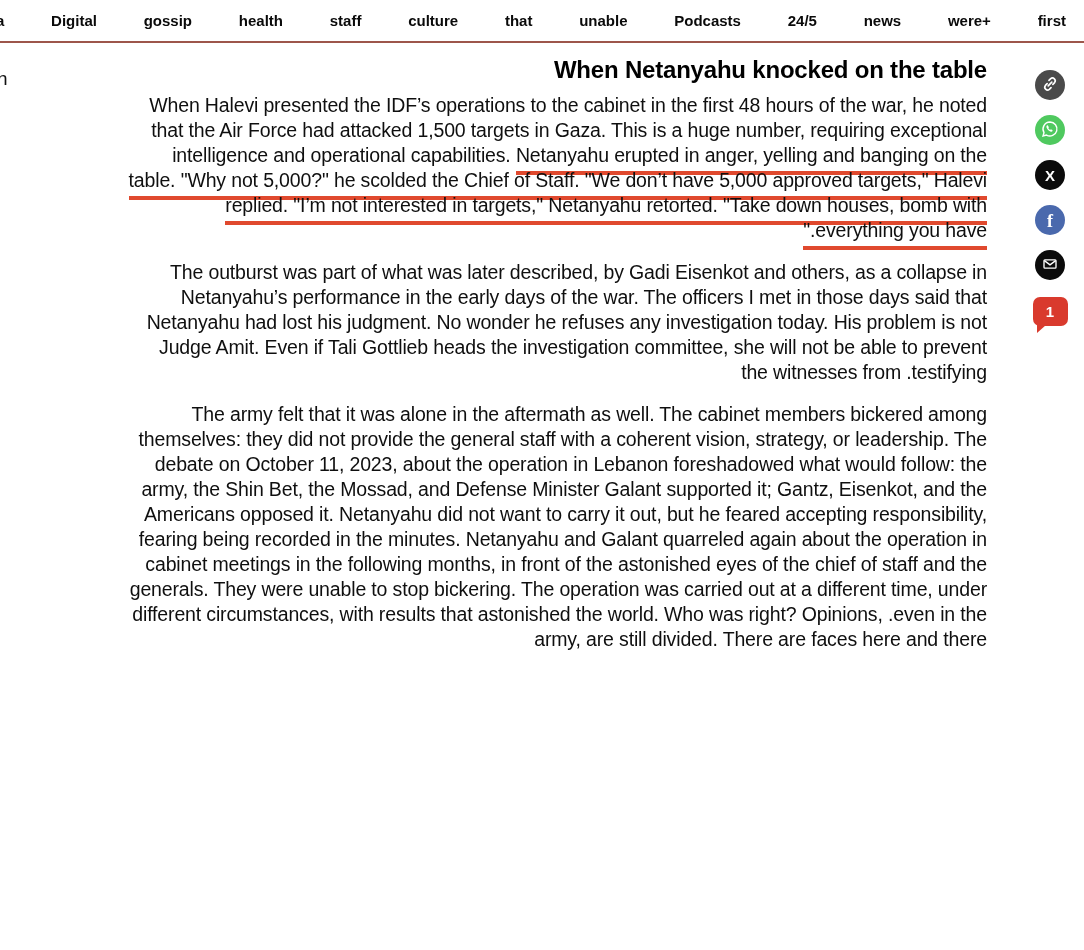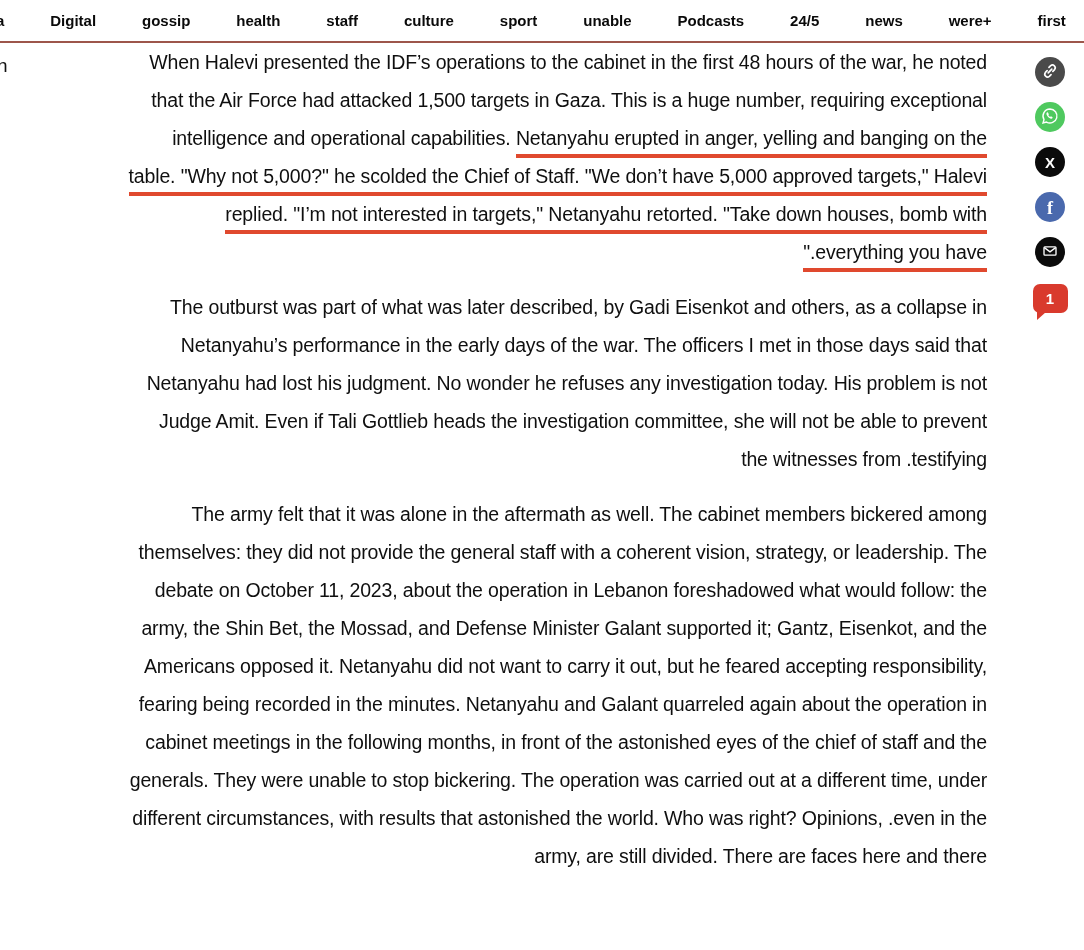--- a/index.html
+++ b/index.html
@@ -33,21 +33,21 @@
   }
 
   article{
     width:859px;margin-left:128px;text-align:right;direction:ltr;
   }
   h1.article-title{
     font-size:24px;font-weight:700;letter-spacing:-0.2px;
     margin:13px 0 9px;color:#000;
   }
   article p{
-    font-size:19.5px;line-height:38px;letter-spacing:-0.15px;
+    font-size:19.5px;line-height:25px;letter-spacing:-0.15px;
     margin:0 0 17px;color:var(--ink);
   }
   .hl{
     border-bottom:4px solid var(--underline);
     padding-bottom:5px;
   }
 
   
   aside.share-rail{
     position:absolute;right:17px;top:14px;width:34px;
@@ -83,33 +83,34 @@
 </head>
 <body>
 
 <header class="topnav">
   <span class="nav-item nav-fragment">a</span>
   <span class="nav-item">Digital</span>
   <span class="nav-item">gossip</span>
   <span class="nav-item">health</span>
   <span class="nav-item">staff</span>
   <span class="nav-item">culture</span>
-  <span class="nav-item">sport</span>
+  <span class="nav-item">that</span>
   <span class="nav-item">unable</span>
   <span class="nav-item">Podcasts</span>
   <span class="nav-item">24/5</span>
   <span class="nav-item">news</span>
   <span class="nav-item">were+</span>
   <span class="nav-item">first</span>
 </header>
 
 <main>
   <span class="left-fragment">h</span>
 
   <article>
+    <h1 class="article-title">When Netanyahu knocked on the table</h1>
 
     <p><span>When Halevi presented the IDF’s operations to the cabinet in the first 48 hours of the war, he noted that the Air Force had attacked 1,500 targets in Gaza. This is a huge number, requiring exceptional intelligence and operational capabilities. </span><span class="hl">Netanyahu erupted in anger, yelling and banging on the table. "Why not 5,000?" he scolded the Chief of Staff. "We don’t have 5,000 approved targets," Halevi replied. "I’m not interested in targets," Netanyahu retorted. "Take down houses, bomb with ".everything you have</span></p>
 
     <p>The outburst was part of what was later described, by Gadi Eisenkot and others, as a collapse in Netanyahu’s performance in the early days of the war. The officers I met in those days said that Netanyahu had lost his judgment. No wonder he refuses any investigation today. His problem is not Judge Amit. Even if Tali Gottlieb heads the investigation committee, she will not be able to prevent the witnesses from .testifying</p>
 
     <p>The army felt that it was alone in the aftermath as well. The cabinet members bickered among themselves: they did not provide the general staff with a coherent vision, strategy, or leadership. The debate on October 11, 2023, about the operation in Lebanon foreshadowed what would follow: the army, the Shin Bet, the Mossad, and Defense Minister Galant supported it; Gantz, Eisenkot, and the Americans opposed it. Netanyahu did not want to carry it out, but he feared accepting responsibility, fearing being recorded in the minutes. Netanyahu and Galant quarreled again about the operation in cabinet meetings in the following months, in front of the astonished eyes of the chief of staff and the generals. They were unable to stop bickering. The operation was carried out at a different time, under different circumstances, with results that astonished the world. Who was right? Opinions, .even in the army, are still divided. There are faces here and there</p>
   </article>
 
   <aside class="share-rail">
 

